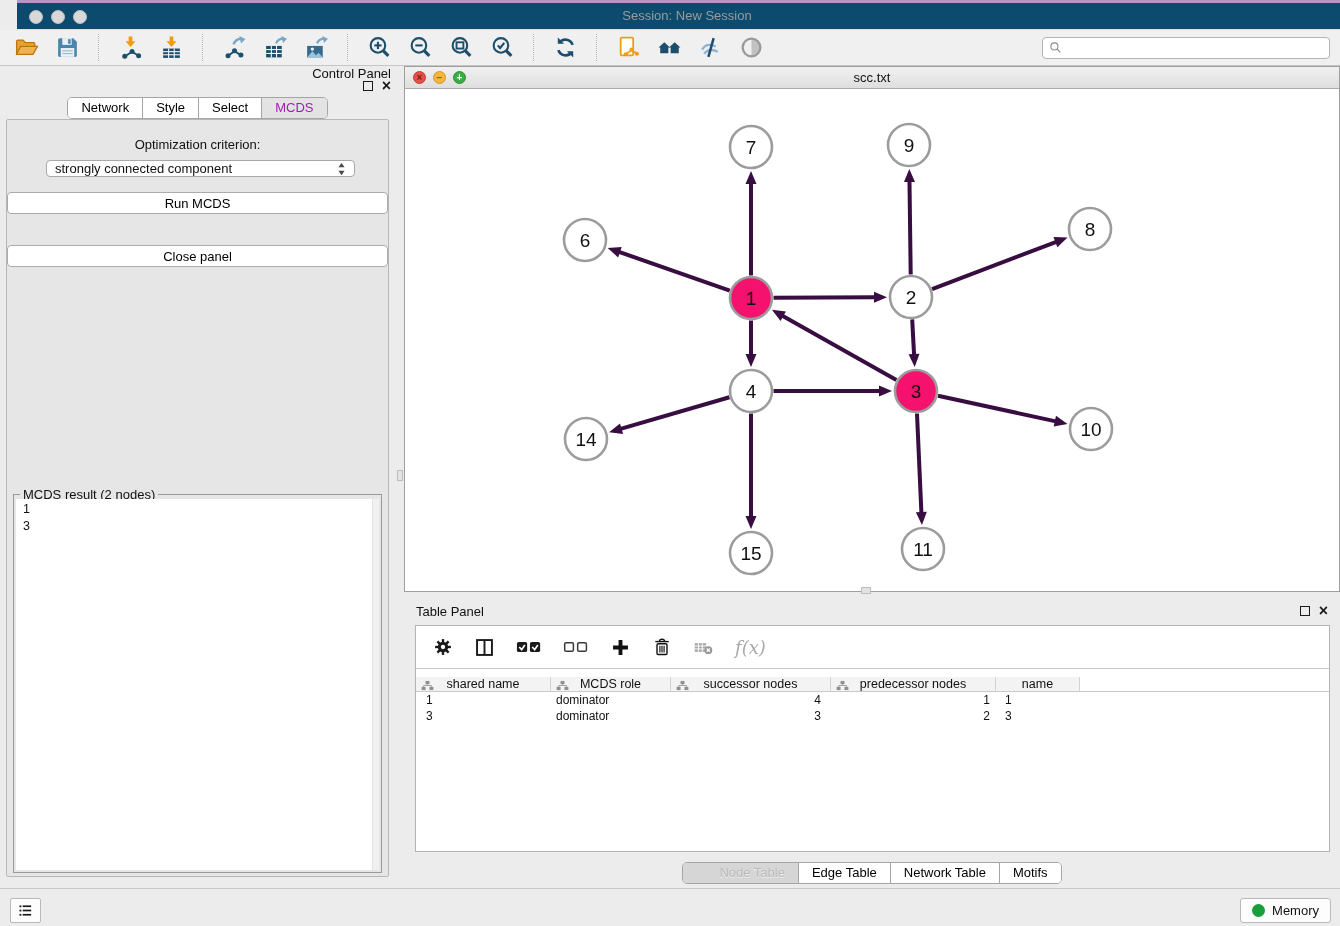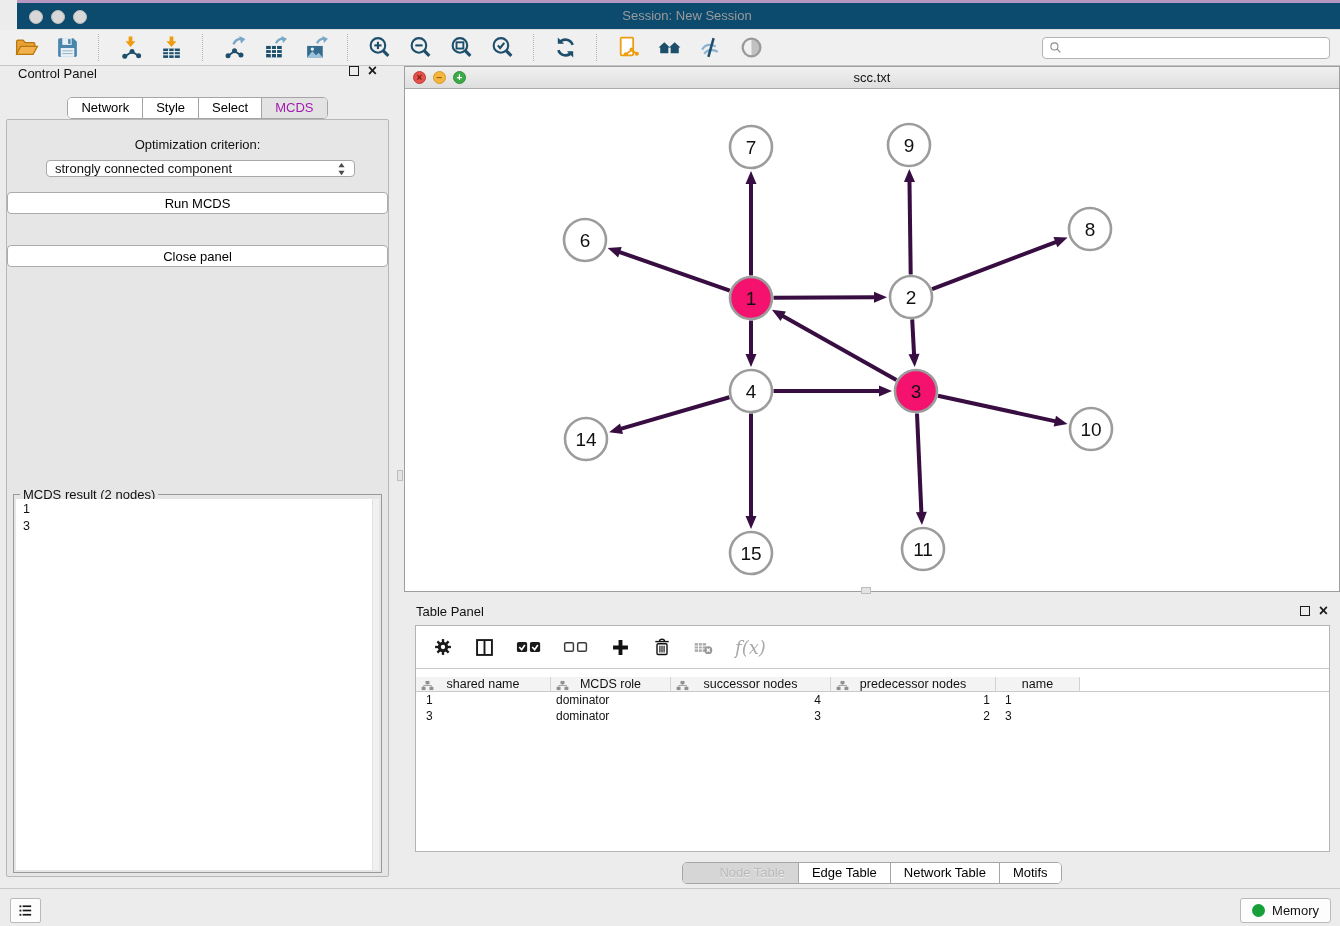--- a/index.html
+++ b/index.html
@@ -22,21 +22,21 @@
     background:#f0f0f0; border-bottom:1px solid #c6c6c6;
     display:flex; align-items:center; padding:0 10px; gap:9px; }
   .tb-icon { width:32px; height:28px; display:flex; align-items:center; justify-content:center; cursor:default; }
   .tb-icon svg { width:25px; height:25px; }
   .tb-sep { width:1px; height:27px; border-left:1px dotted #b2b2b2; margin:0 6px; }
   .tb-search { margin-left:auto; width:288px; height:22px; background:#fff; border:1px solid #b3b3b3;
     border-radius:4px; display:flex; align-items:center; padding:0 6px; gap:5px; }
   .tb-search input { border:none; outline:none; flex:1; font-size:12px; background:transparent; font-family:"Liberation Sans",sans-serif; }
   
   .control-panel { position:absolute; left:0; top:66px; width:395px; height:822px; }
-  .cp-header { height:28px; display:flex; align-items:flex-start; padding:0 18px; font-size:13px; }
+  .cp-header { height:28px; display:flex; align-items:flex-end; padding:0 4px; font-size:13px;flex-direction:column; }
   .win-btns { margin-left:auto; display:flex; gap:9px; align-items:center; }
   .float-btn { width:10px; height:10px; border:1.6px solid #1a1a1a; }
   .close-btn { font-size:16px; font-weight:bold; color:#1a1a1a; line-height:10px; }
   .seg { display:inline-flex; border:1px solid #a5a5a5; border-radius:5px; overflow:hidden; background:#fff; height:22px; }
   .seg .tab { padding:0 13px; font-size:13px; line-height:20px; border-right:1px solid #a5a5a5; background:#fff; color:#000; cursor:default; }
   .seg .tab:last-child { border-right:none; }
   .seg .tab.selected { background:#e3e3e3; color:#a21caf; }
   .cp-tabs { position:absolute; top:31px; left:0; width:100%; display:flex; justify-content:center; }
   .cp-box { position:absolute; top:53px; left:6px; right:6px; bottom:11px;
     background:#e6e6e6; border:1px solid #b7b7b7; border-radius:2px; }

